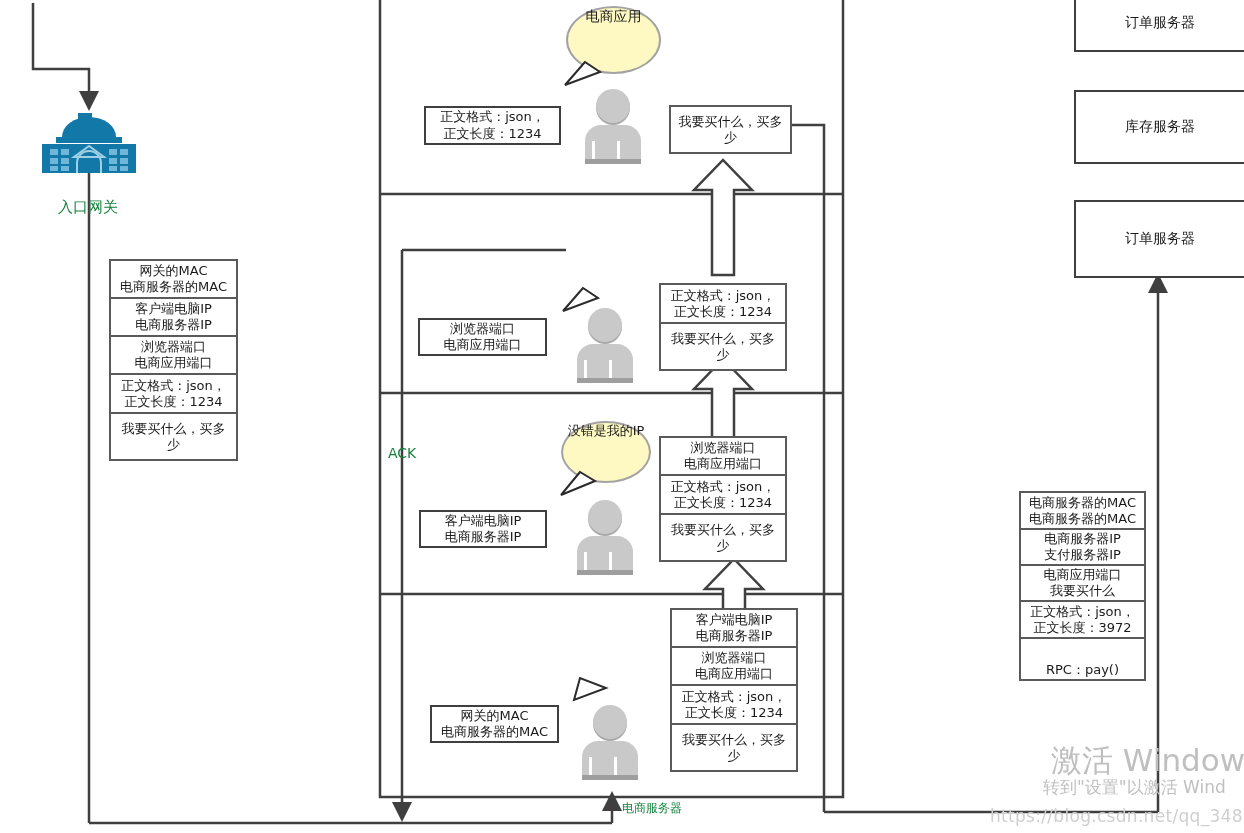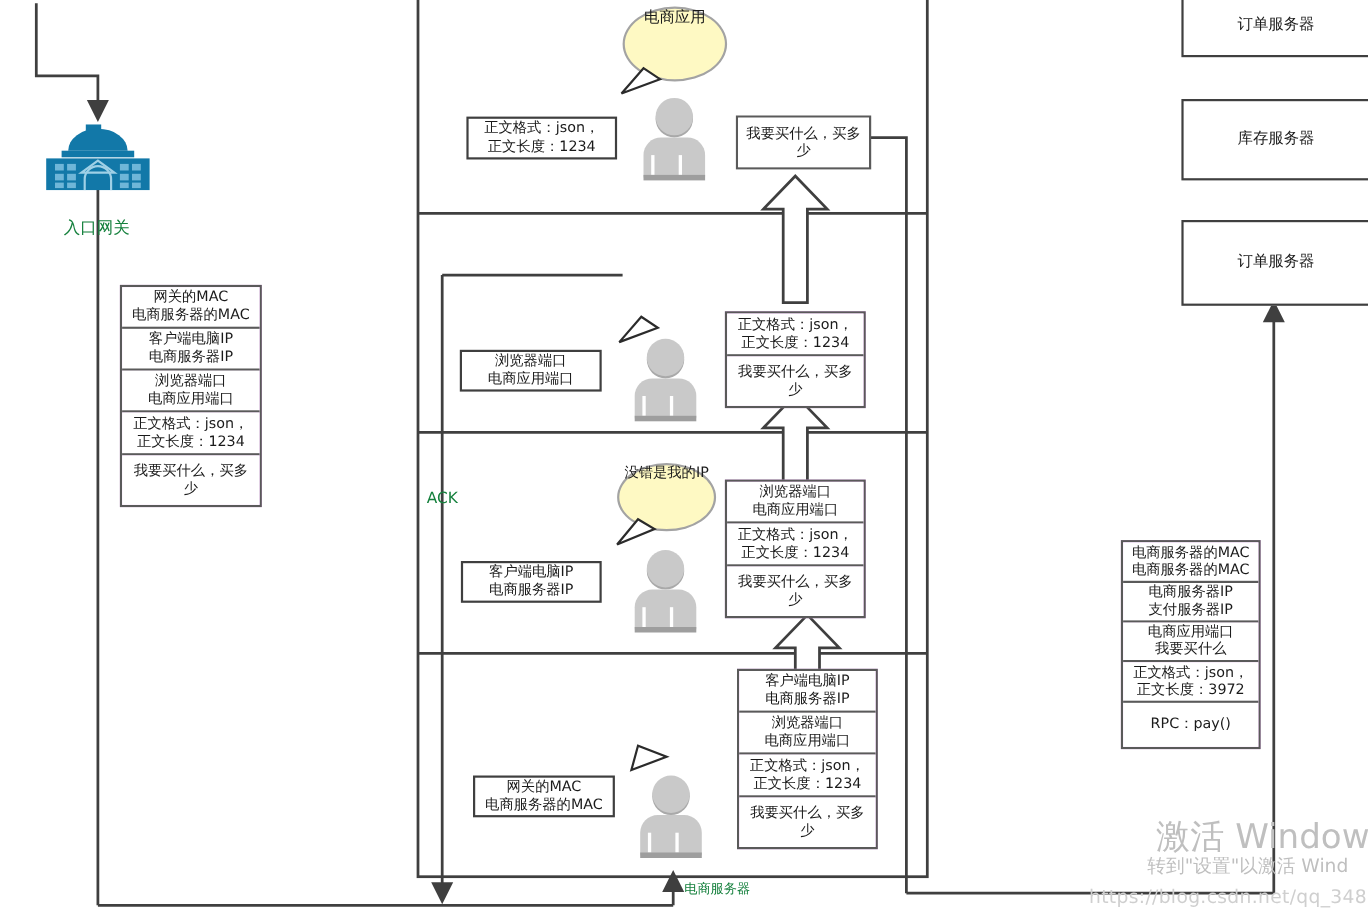--- a/index.html
+++ b/index.html
@@ -264,21 +264,21 @@
     </div>
     <div class="cell" style="height:36px;font-size:13px;">
       <span><span>电商服务器IP</span><br><span>支付服务器IP</span></span>
     </div>
     <div class="cell" style="height:36px;font-size:13px;">
       <span><span>电商应用端口</span><br><span>我要买什么</span></span>
     </div>
     <div class="cell" style="height:37px;font-size:13px;">
       <span><span>正文格式：json，</span><br><span>正文长度：3972</span></span>
     </div>
-    <div class="cell" style="height:40px;font-size:13px;">
+    <div class="cell" style="height:40px;font-size:13px;align-items:flex-end;">
       <span>RPC：pay()</span>
     </div>
   </div>
 
   <div class="wm t1" style="left:1051px;top:740px;">激活 Windows</div>
   <div class="wm t2" style="left:1043px;top:776px;">转到"设置"以激活 Wind</div>
   <div class="wm url" style="left:990px;top:806px;">https://blog.csdn.net/qq_34800986</div>
 
 </div>
 

